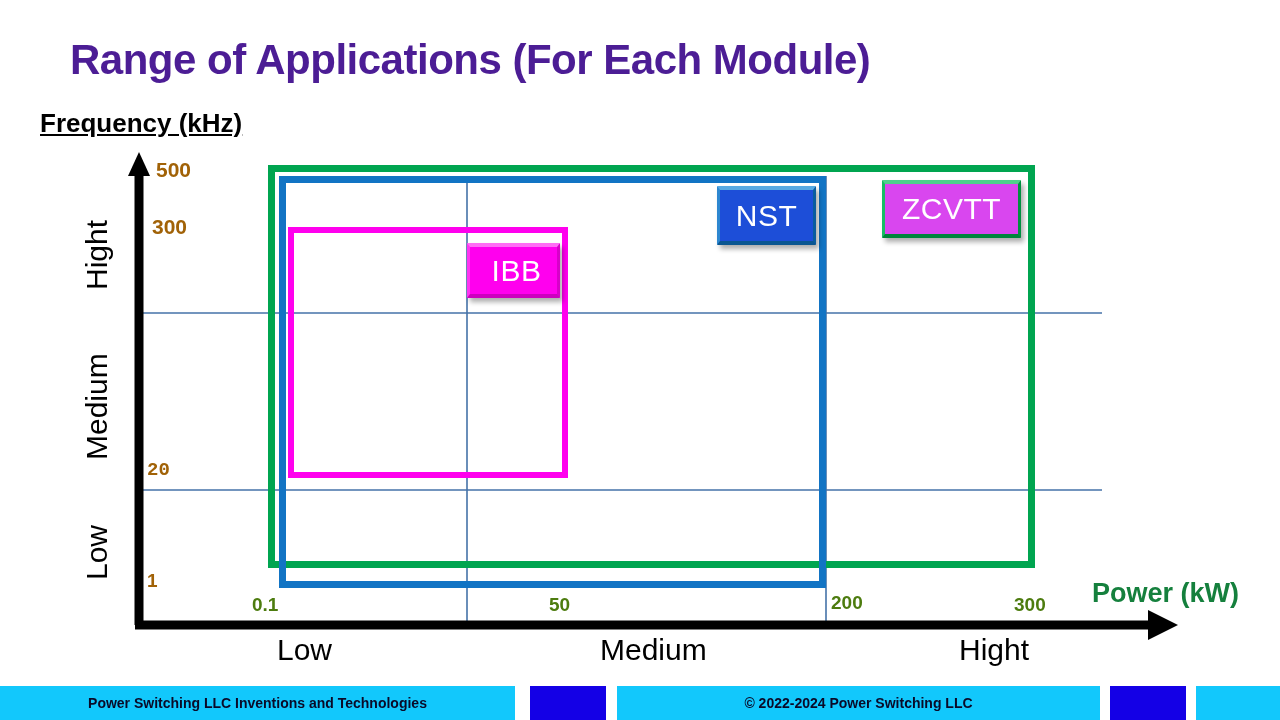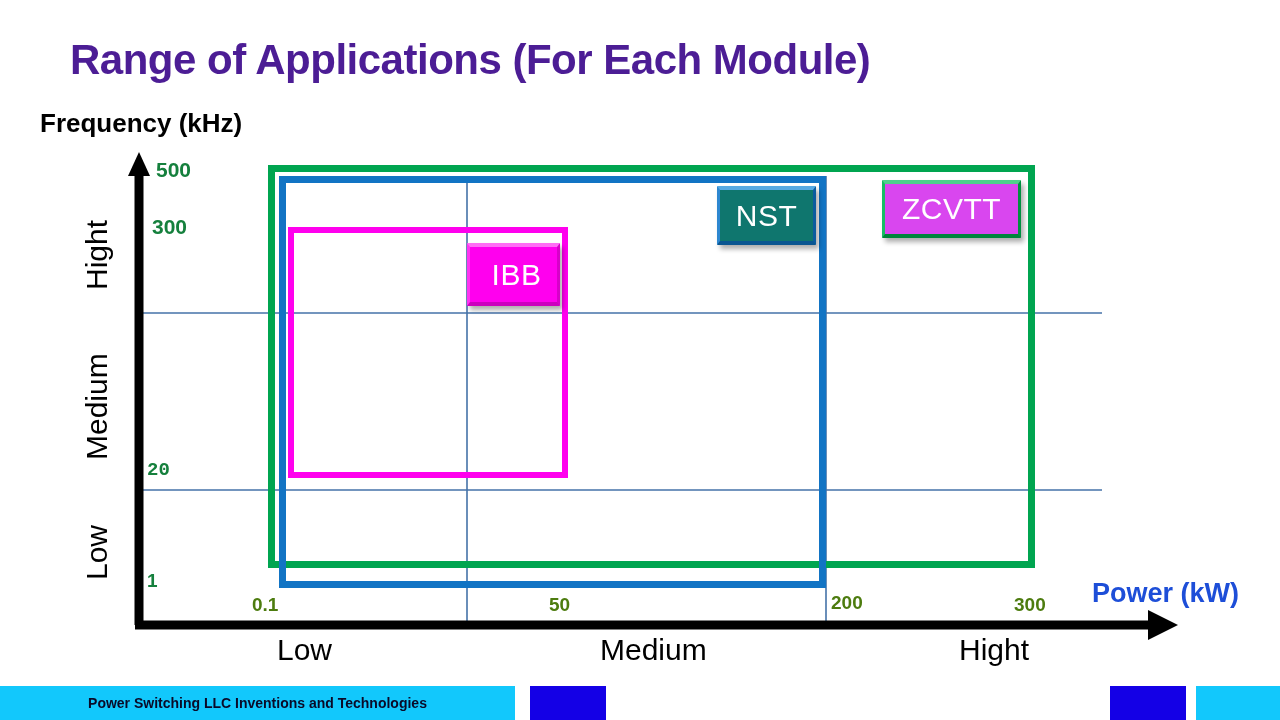--- a/index.html
+++ b/index.html
@@ -29,28 +29,29 @@
 
   
   .y-axis-title {
     position: absolute;
     left: 40px;
     top: 108px;
     font-size: 26px;
     font-weight: bold;
     color: #000000;
     white-space: nowrap;
+    text-decoration: underline;
   }
   .x-axis-title {
     position: absolute;
     left: 1092px;
     top: 578px;
     font-size: 27px;
     font-weight: bold;
-    color: #1d4ed8;
+    color: #15803d;
     white-space: nowrap;
   }
 
   
   .plot {
     position: absolute;
     left: 0;
     top: 0;
     width: 1280px;
     height: 680px;
@@ -59,21 +60,21 @@
     position: absolute;
     left: 0;
     top: 0;
   }
 
   
   .tick {
     position: absolute;
     font-size: 19px;
     font-weight: bold;
-    color: #15803d;
+    color: #a16207;
     white-space: nowrap;
   }
   .tick-500 { left: 156px; top: 158px; font-size: 21px; }
   .tick-300 { left: 152px; top: 215px; font-size: 21px; }
   .tick-20  { left: 147px; top: 459px; font-size: 19px; font-family: Liberation Mono, monospace; }
   .tick-1   { left: 147px; top: 570px; font-size: 19px; }
 
   .xtick {
     position: absolute;
     font-size: 19px;
@@ -142,40 +143,40 @@
     justify-content: center;
     color: #ffffff;
     font-size: 30px;
     letter-spacing: 0.5px;
     box-shadow: 3px 4px 5px rgba(0,0,0,0.32);
     border-radius: 1px;
   }
   .badge-nst {
     left: 717px; top: 186px;
     width: 99px;  height: 59px;
-    background: #0f766e;
+    background: #1d4ed8;
     border-top: 4px solid #57A9E2;
     border-left: 3px solid #2D87D0;
     border-right: 3px solid #0B5C9E;
     border-bottom: 4px solid #0A5governance;
     border-bottom: 4px solid #0A5691;
   }
   .badge-zcvtt {
     left: 882px; top: 180px;
     width: 139px; height: 58px;
     background: #d946ef;
     border-top: 4px solid #4ED18B;
     border-left: 3px solid #16BD64;
     border-right: 3px solid #00904014;
     border-right: 3px solid #009040;
     border-bottom: 4px solid #00843B;
   }
   .badge-ibb {
     left: 467px; top: 243px;
-    width: 93px;  height: 63px;
+    width: 93px;  height: 55px;
     background: #FF00EE;
     border-top: 4px solid #FF6DF5;
     border-left: 3px solid #FF33F1;
     border-right: 3px solid #D800C9;
     border-bottom: 4px solid #CC00BE;
     padding-left: 6px;
   }
 
   
   .footer {
@@ -254,15 +255,16 @@
 
   <div class="badge badge-nst">NST</div>
   <div class="badge badge-zcvtt">ZCVTT</div>
   <div class="badge badge-ibb">IBB</div>
 
 </div>
 
 <div class="footer">
   <div class="footer-seg seg-cyan seg-1">Power Switching LLC Inventions and Technologies</div>
   <div class="footer-seg seg-blue seg-2"></div>
+  <div class="footer-seg seg-cyan seg-3">© 2022-2024 Power Switching LLC</div>
   <div class="footer-seg seg-blue seg-4"></div>
   <div class="footer-seg seg-cyan seg-5"></div>
 </div>
 
 </body></html>

